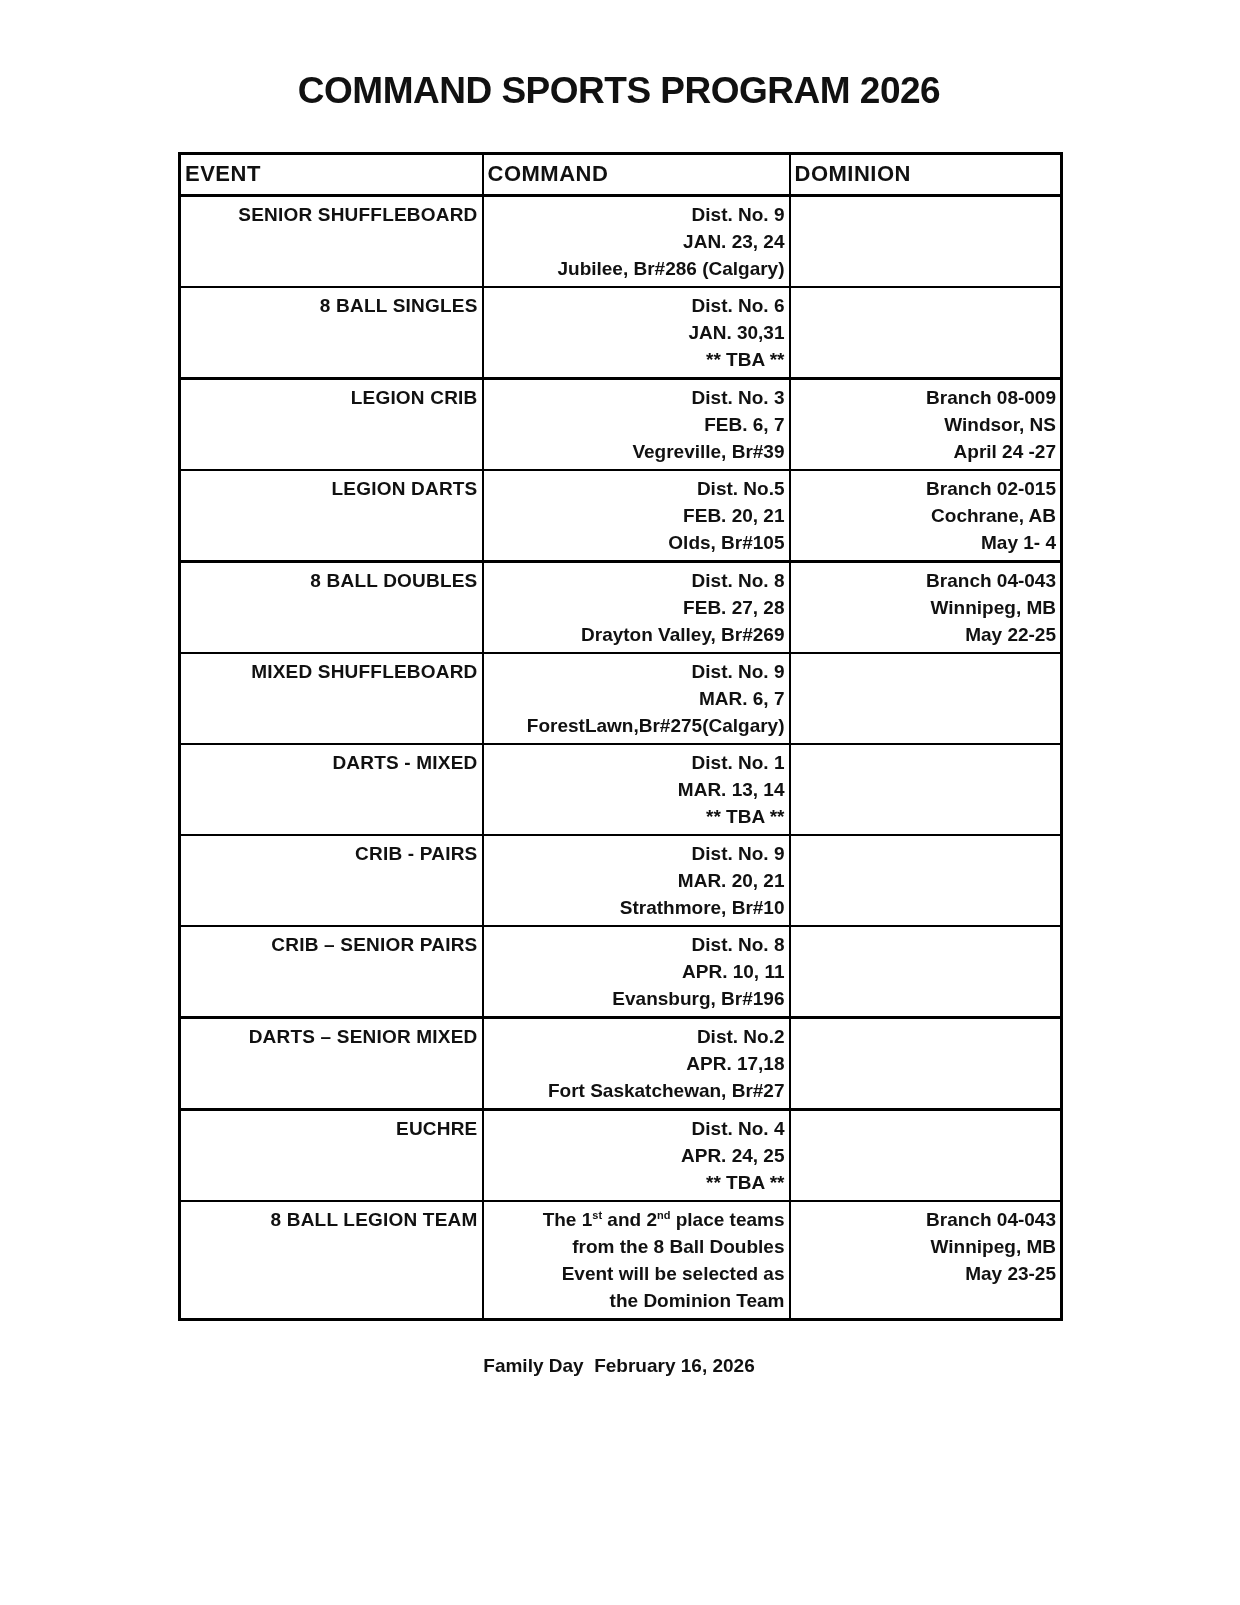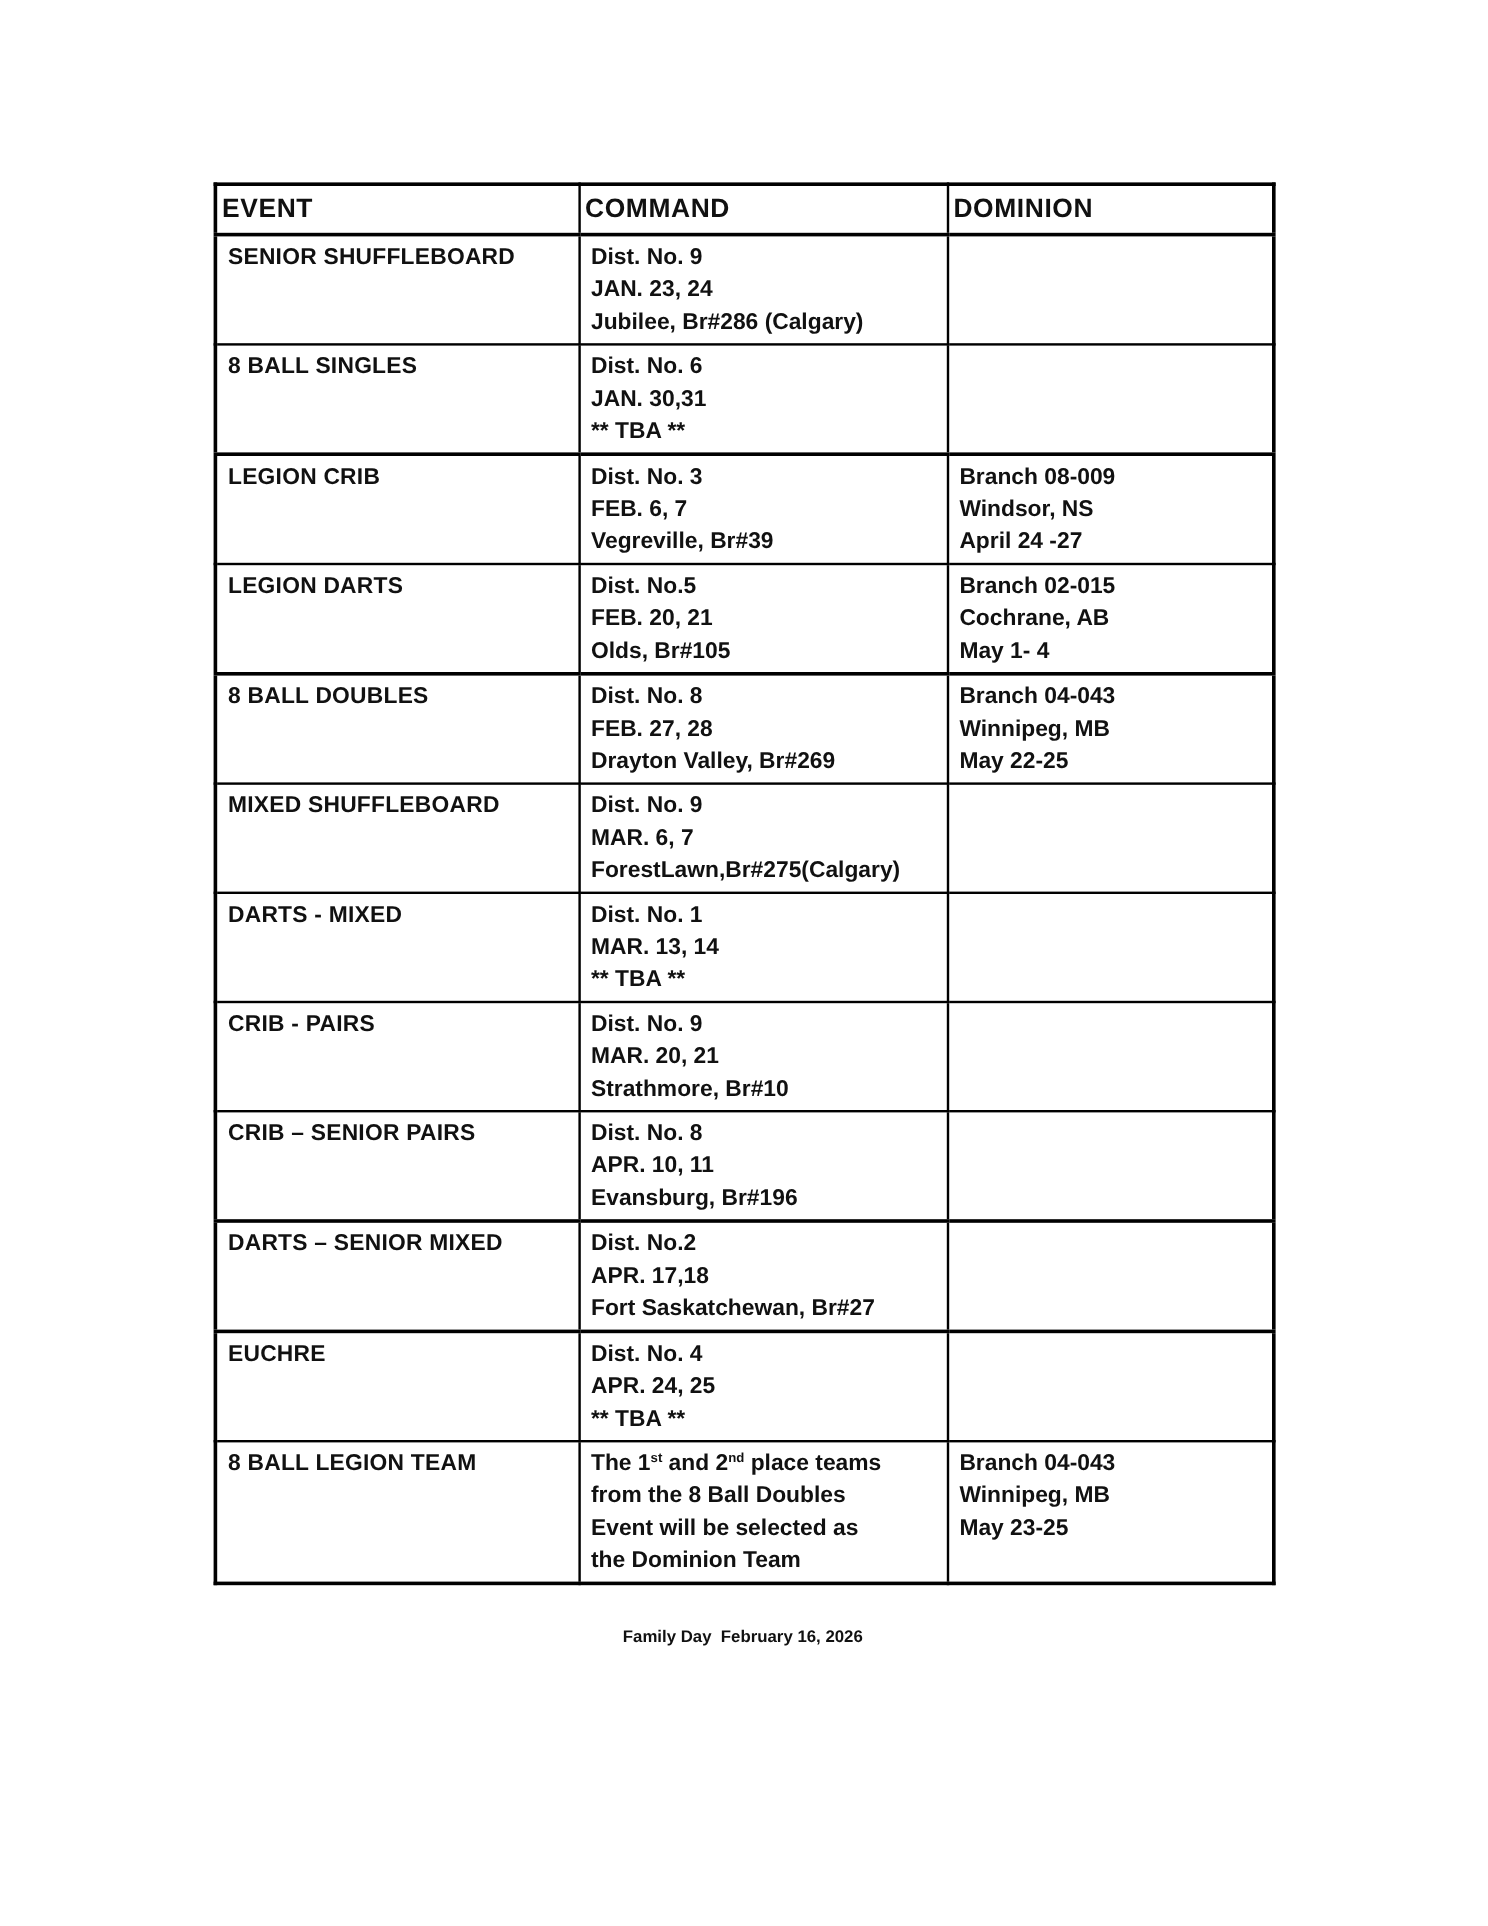--- a/index.html
+++ b/index.html
@@ -50,20 +50,21 @@
     font-size: 22px;
     padding: 6px 4px 7px 4px;
     letter-spacing: 0.5px;
   }
   .sports-table td {
     border: 2px solid #000000;
     vertical-align: top;
     padding: 4px 4px 4px 9px;
     line-height: 27px;
     overflow: hidden;
+    text-align: right;
   }
   
   .sports-table tbody tr:nth-child(3) td,
   .sports-table tbody tr:nth-child(5) td,
   .sports-table tbody tr:nth-child(10) td,
   .sports-table tbody tr:nth-child(11) td {
     border-top-width: 3px;
   }
   .cell-line { white-space: nowrap; }
   .col-event  { letter-spacing: 0.2px; }
@@ -72,32 +73,33 @@
     line-height: 0;
     vertical-align: super;
     margin-top: 23px;
   }
   .footer {
     position: absolute;
     top: 1355px;
     left: 178px;
     width: 882px;
     text-align: center;
-    font-size: 14px;
+    font-size: 19px;
   }
   .footer p {
     margin: 0 0 16px 0;
     white-space: pre;
   }
 </style>
 </head>
 <body>
 
 <div class="page">
 
+  <h1 class="title">COMMAND SPORTS PROGRAM 2026</h1>
 
   <table class="sports-table">
     <colgroup>
       <col class="c-event">
       <col class="c-command">
       <col class="c-dominion">
     </colgroup>
     <thead>
       <tr>
         <th>EVENT</th>

